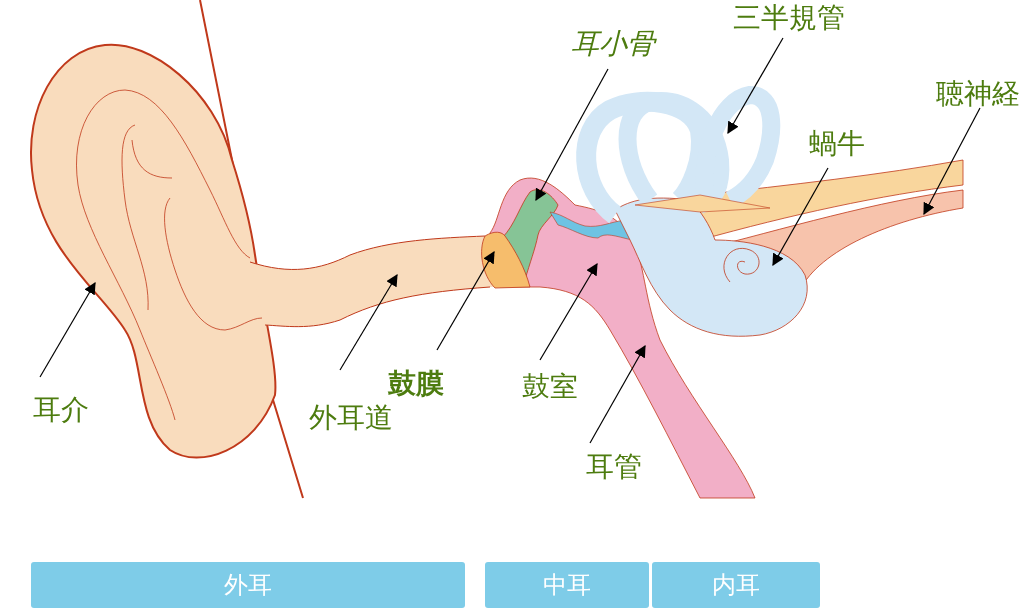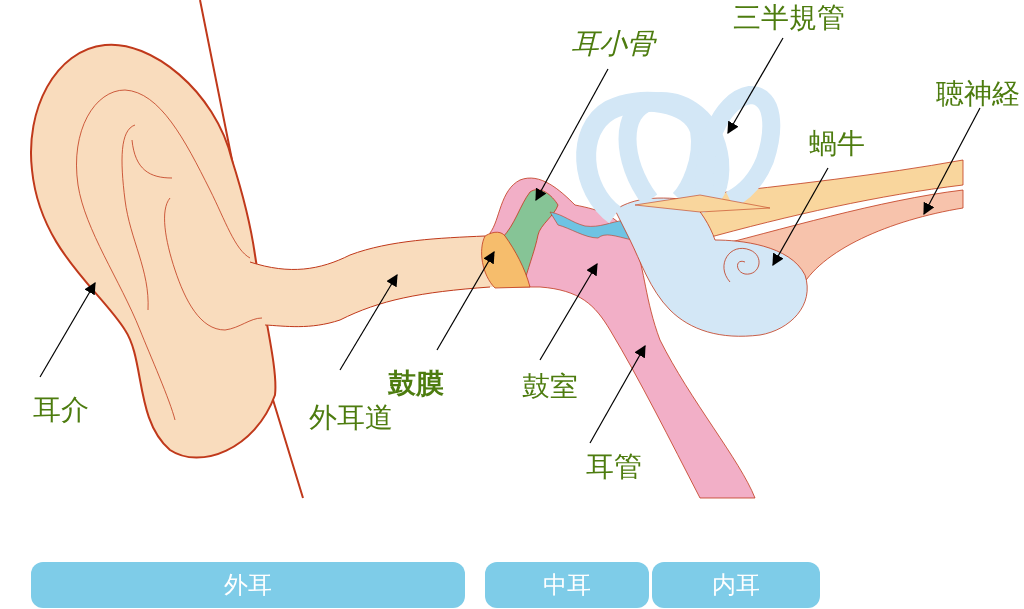--- a/index.html
+++ b/index.html
@@ -1,20 +1,20 @@
 <!DOCTYPE html>
 <html><head>
 <meta charset="utf-8">
 <style>
   html, body { margin:0; padding:0; background:#ffffff; }
   body { width:1024px; height:609px; position:relative; overflow:hidden;
          font-family:"DejaVu Sans", "Liberation Sans", sans-serif; }
   #diagram { position:absolute; left:0; top:0; width:1024px; height:609px; }
   .label { position:absolute; font-size:28px; color:#4d7c0f; white-space:nowrap; line-height:1; }
-  .region { position:absolute; top:562px; height:46px; background:#7ecce8; border-radius:12px;
+  .region { position:absolute; top:562px; height:46px; background:#7ecce8; border-radius:3px;
             color:#ffffff; font-size:24px; display:flex; align-items:center; justify-content:center; }
 </style>
 </head>
 <body>
 
 <svg id="diagram" viewBox="0 0 1024 609" xmlns="http://www.w3.org/2000/svg">
   <defs>
     <marker id="ah" markerWidth="10" markerHeight="10" refX="9" refY="5" orient="auto" markerUnits="strokeWidth">
       <path d="M0,0 L10,5 L0,10 z" fill="#000"></path>
     </marker>

